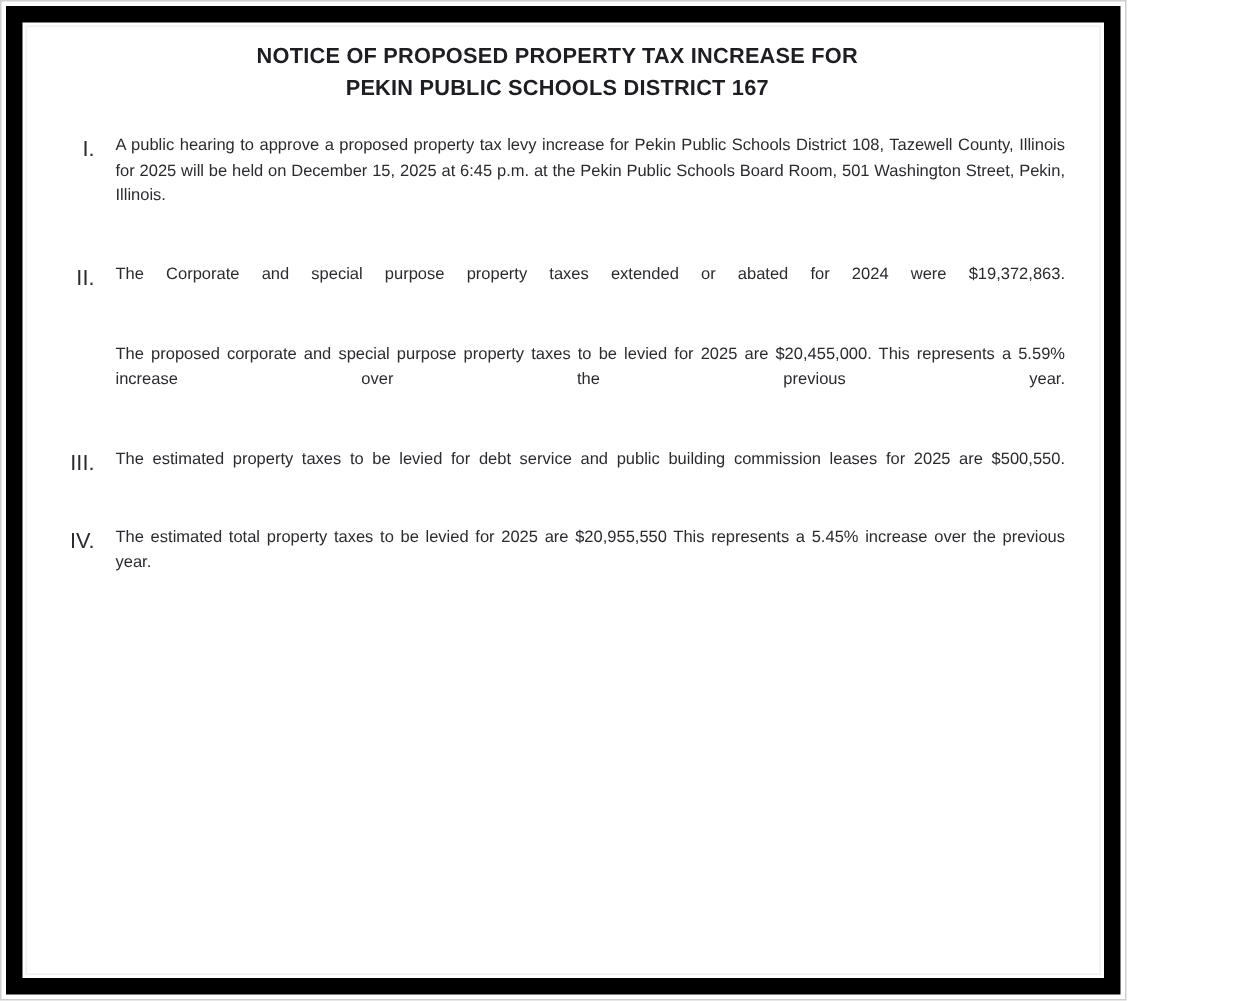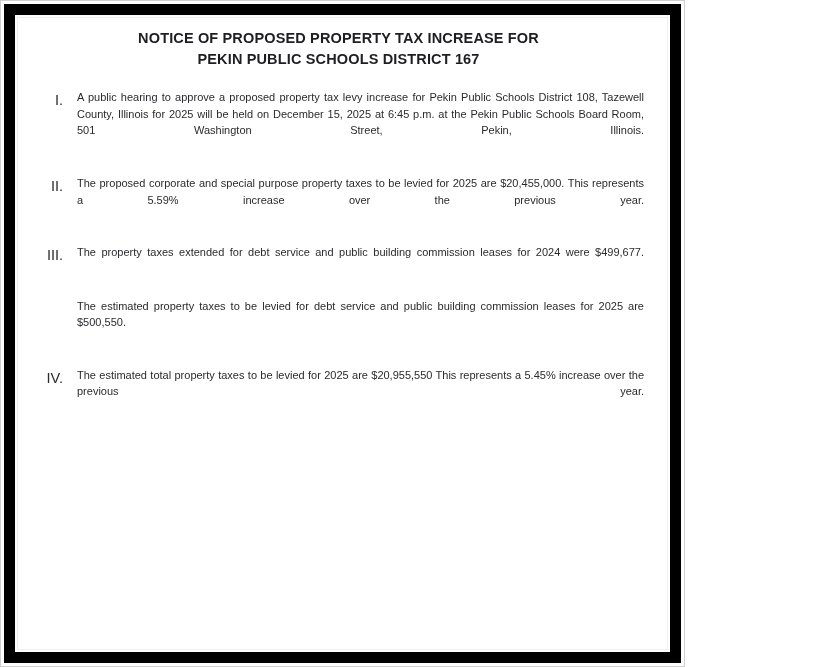--- a/index.html
+++ b/index.html
@@ -11,21 +11,21 @@
     width: 827px;
     height: 667px;
     font-family: "Liberation Sans", sans-serif;
     overflow: hidden;
   }
 
   
   .page {
     position: relative;
     box-sizing: border-box;
-    width: 685px;
+    width: 751px;
     height: 667px;
     background: #ffffff;
     border: 1px solid #cfcfcf;
   }
   .frame-outer {
     position: absolute;
     left: 3px;
     top: 3px;
     right: 3px;
     bottom: 3px;
@@ -121,28 +121,28 @@
     <div class="section">
       <div class="section-num">I.</div>
       <div class="section-body">
         <p class="para">A public hearing to approve a proposed property tax levy increase for Pekin Public Schools District 108, Tazewell County, Illinois for 2025 will be held on December 15, 2025 at 6:45 p.m. at the Pekin Public Schools Board Room, 501 Washington Street, Pekin, Illinois.</p>
       </div>
     </div>
 
     <div class="section">
       <div class="section-num">II.</div>
       <div class="section-body">
+        <p class="para">The Corporate and special purpose property taxes extended or abated for 2024 were $19,372,863.</p>
         <p class="para">The proposed corporate and special purpose property taxes to be levied for 2025 are $20,455,000.  This represents a 5.59% increase over the previous year.</p>
       </div>
     </div>
 
     <div class="section">
       <div class="section-num">III.</div>
       <div class="section-body">
-        <p class="para">The property taxes extended for debt service and public building commission leases for 2024 were $499,677.</p>
         <p class="para">The estimated property taxes to be levied for debt service and public building commission leases for 2025 are $500,550.</p>
       </div>
     </div>
 
     <div class="section">
       <div class="section-num">IV.</div>
       <div class="section-body">
         <p class="para">The estimated total property taxes to be levied for 2025 are $20,955,550  This represents a 5.45% increase over the previous year.</p>
       </div>
     </div>

